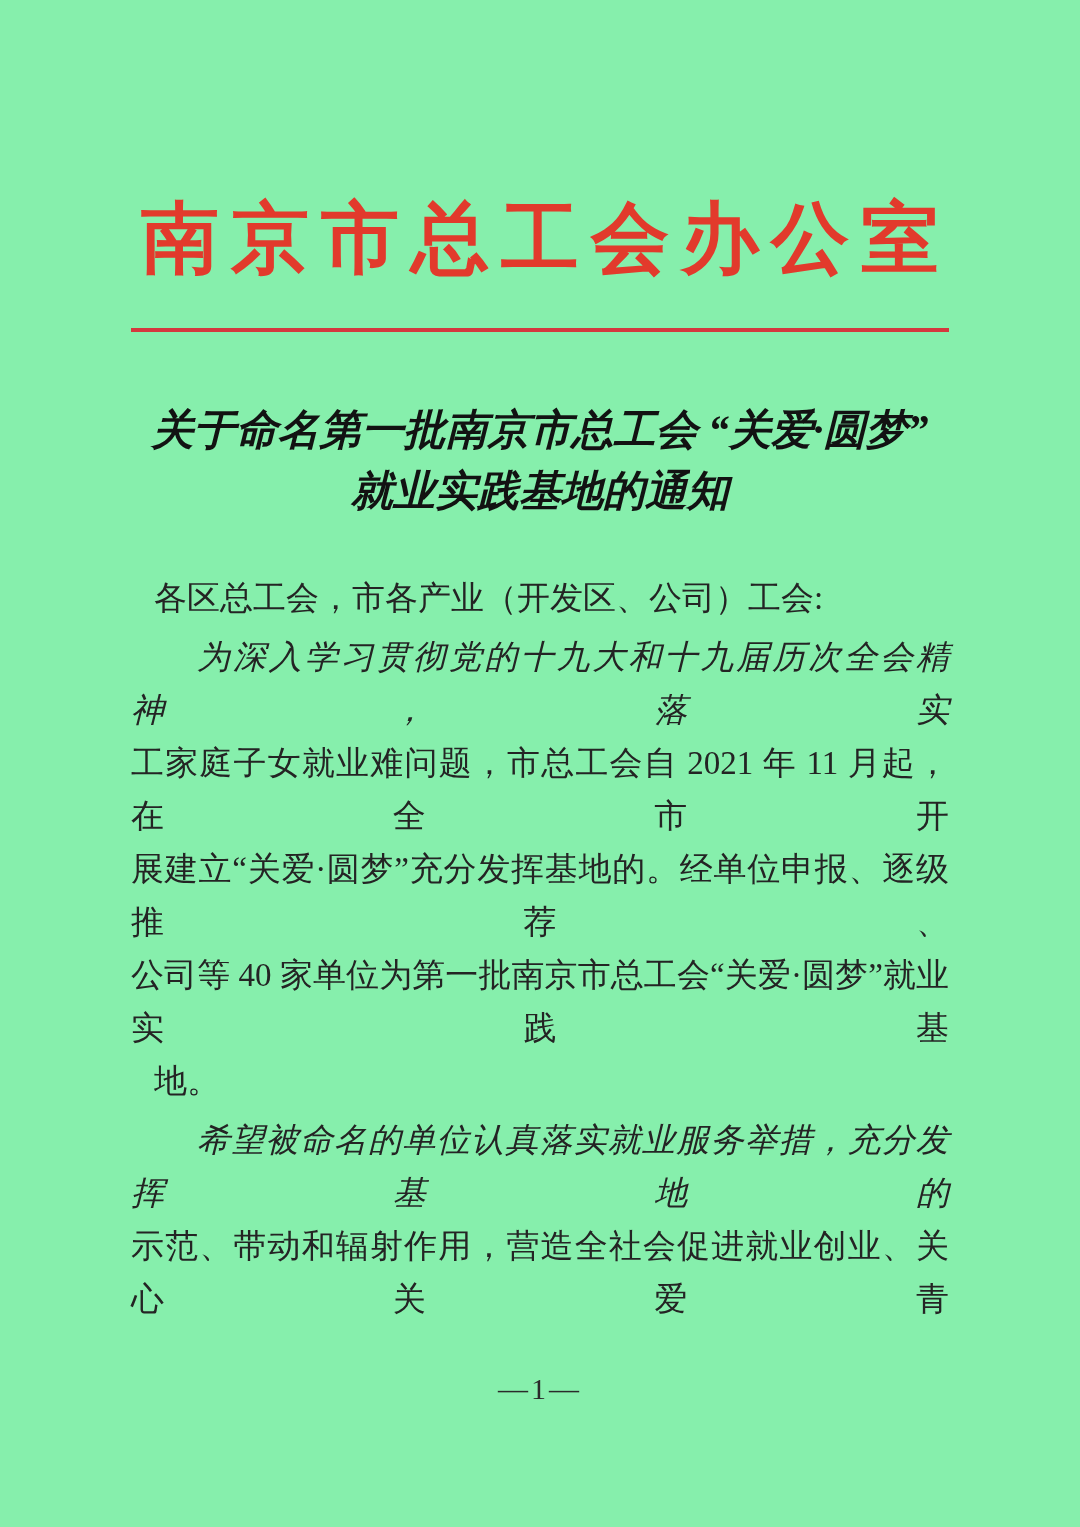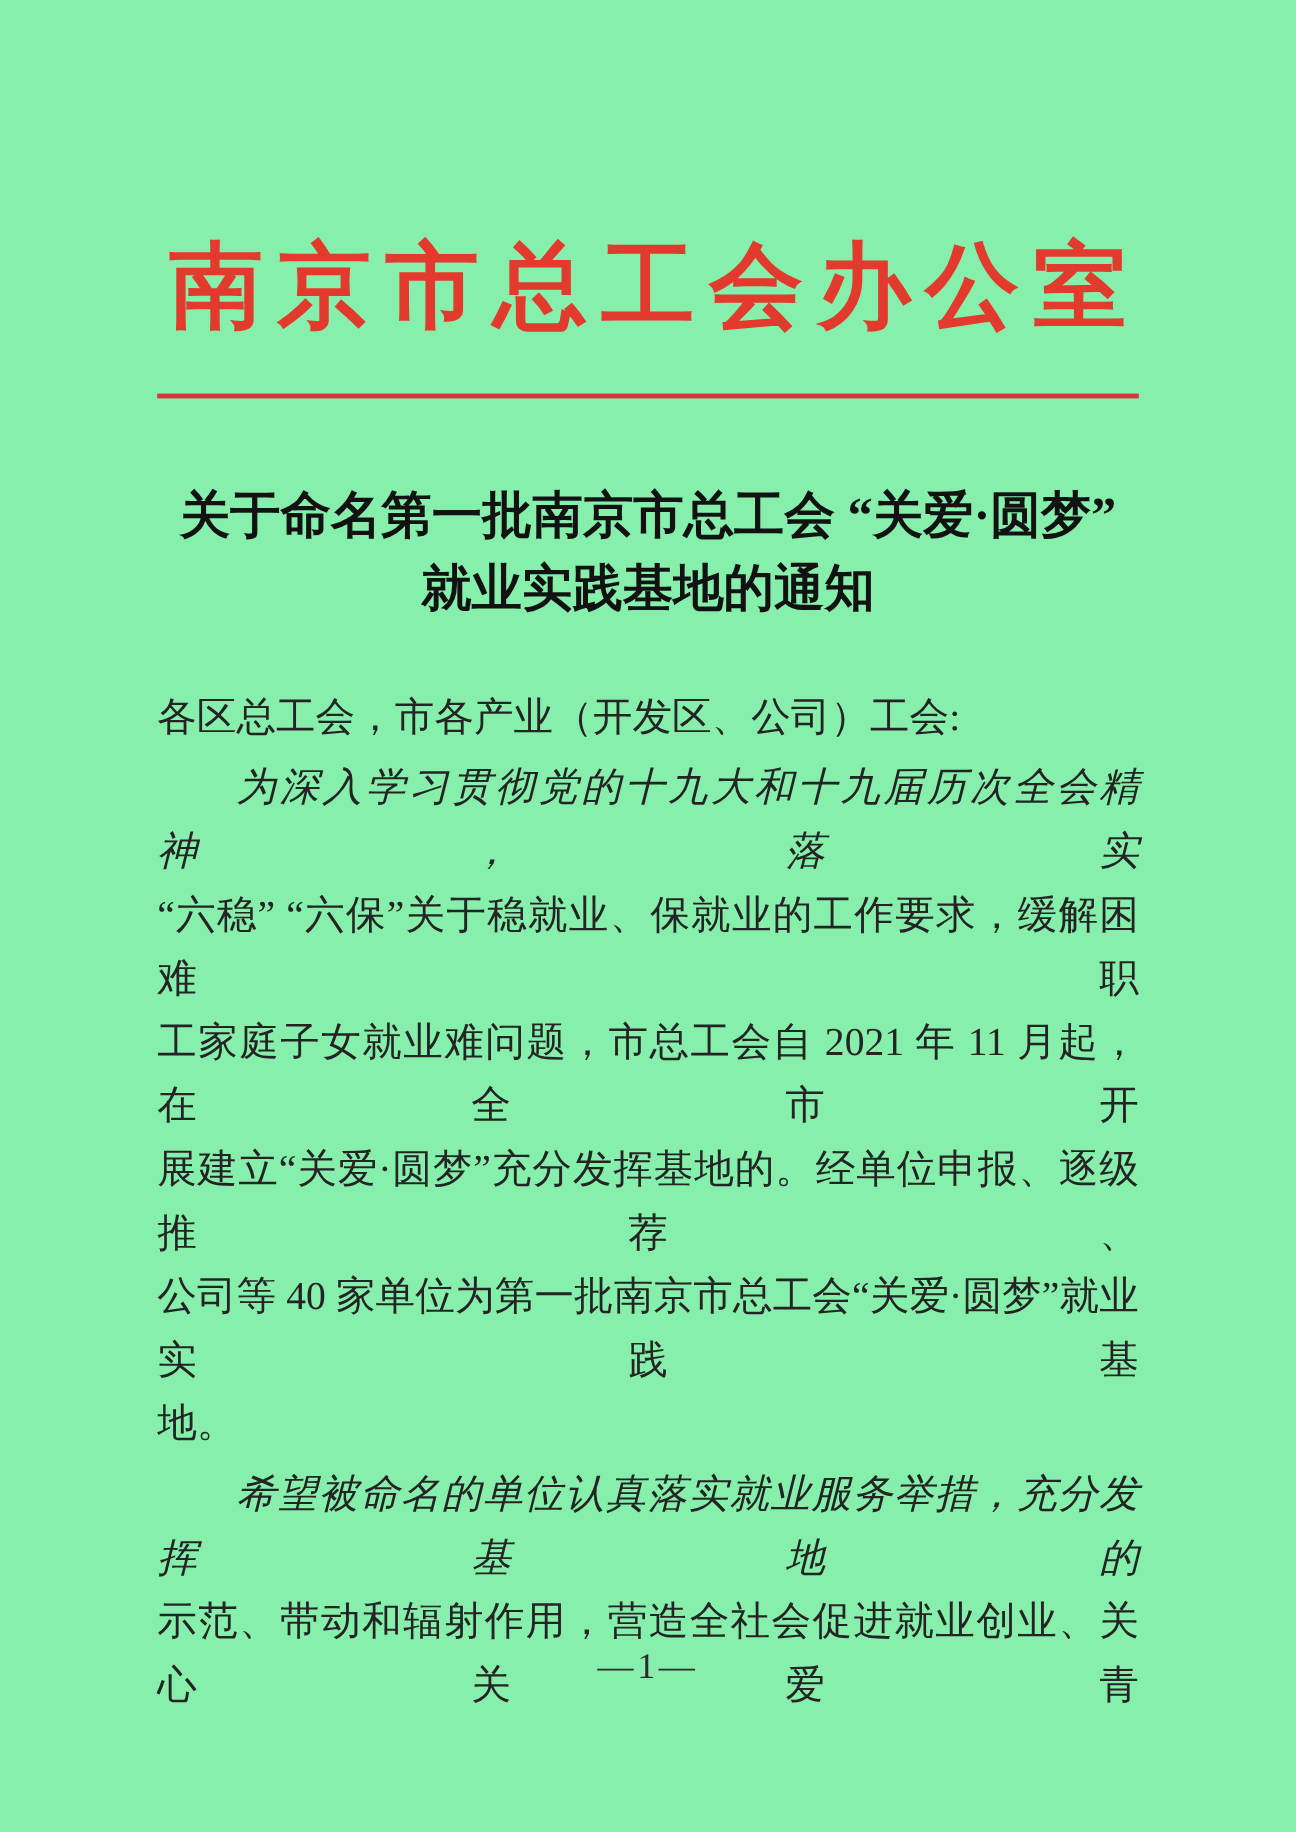--- a/index.html
+++ b/index.html
@@ -33,35 +33,36 @@
   }
   
   .doc-title{
     margin:68px auto 0 auto;
     width:900px;
     text-align:center;
     font-weight:700;
     font-size:42px;
     line-height:61px;
     color:#121212;
+    font-style:italic;
   }
   
   .body-text{
     width:818px;
     margin:50px auto 0 auto;
     font-size:33px;
     line-height:53px;
     color:#242424;
   }
   .line{
     text-align:justify;
     text-justify:inter-character;
   }
   .line.fill{ text-align-last:justify; }
-  .line.plain{ text-align:center; text-align-last:left; }
+  .line.plain{ text-align:center; text-align-last:left;margin-left:23px; }
   .line.indent{ text-indent:66px; }
   .line.para-start{ margin-top:6px;font-style:italic; }
   
   .page-number{
     position:absolute;
     left:0; right:0;
     top:1372px;
     text-align:center;
     font-size:30px;
     letter-spacing:3px;
@@ -79,21 +80,20 @@
 
   <div class="doc-title">
     <div>关于命名第一批南京市总工会 “关爱·圆梦”</div>
     <div>就业实践基地的通知</div>
   </div>
 
   <div class="body-text">
     <div class="line plain">各区总工会，市各产业（开发区、公司）工会:</div>
 
     <div class="line fill indent para-start">为深入学习贯彻党的十九大和十九届历次全会精神，落实</div>
-    <div class="line fill">“六稳” “六保”关于稳就业、保就业的工作要求，缓解困难职</div>
     <div class="line fill">工家庭子女就业难问题，市总工会自 2021 年 11 月起，在全市开</div>
     <div class="line fill">展建立“关爱·圆梦”充分发挥基地的。经单位申报、逐级推荐、</div>
     <div class="line fill">公司等 40 家单位为第一批南京市总工会“关爱·圆梦”就业实践基</div>
     <div class="line plain">地。</div>
 
     <div class="line fill indent para-start">希望被命名的单位认真落实就业服务举措，充分发挥基地的</div>
     <div class="line fill">示范、带动和辐射作用，营造全社会促进就业创业、关心关爱青</div>
 
   </div>
 

